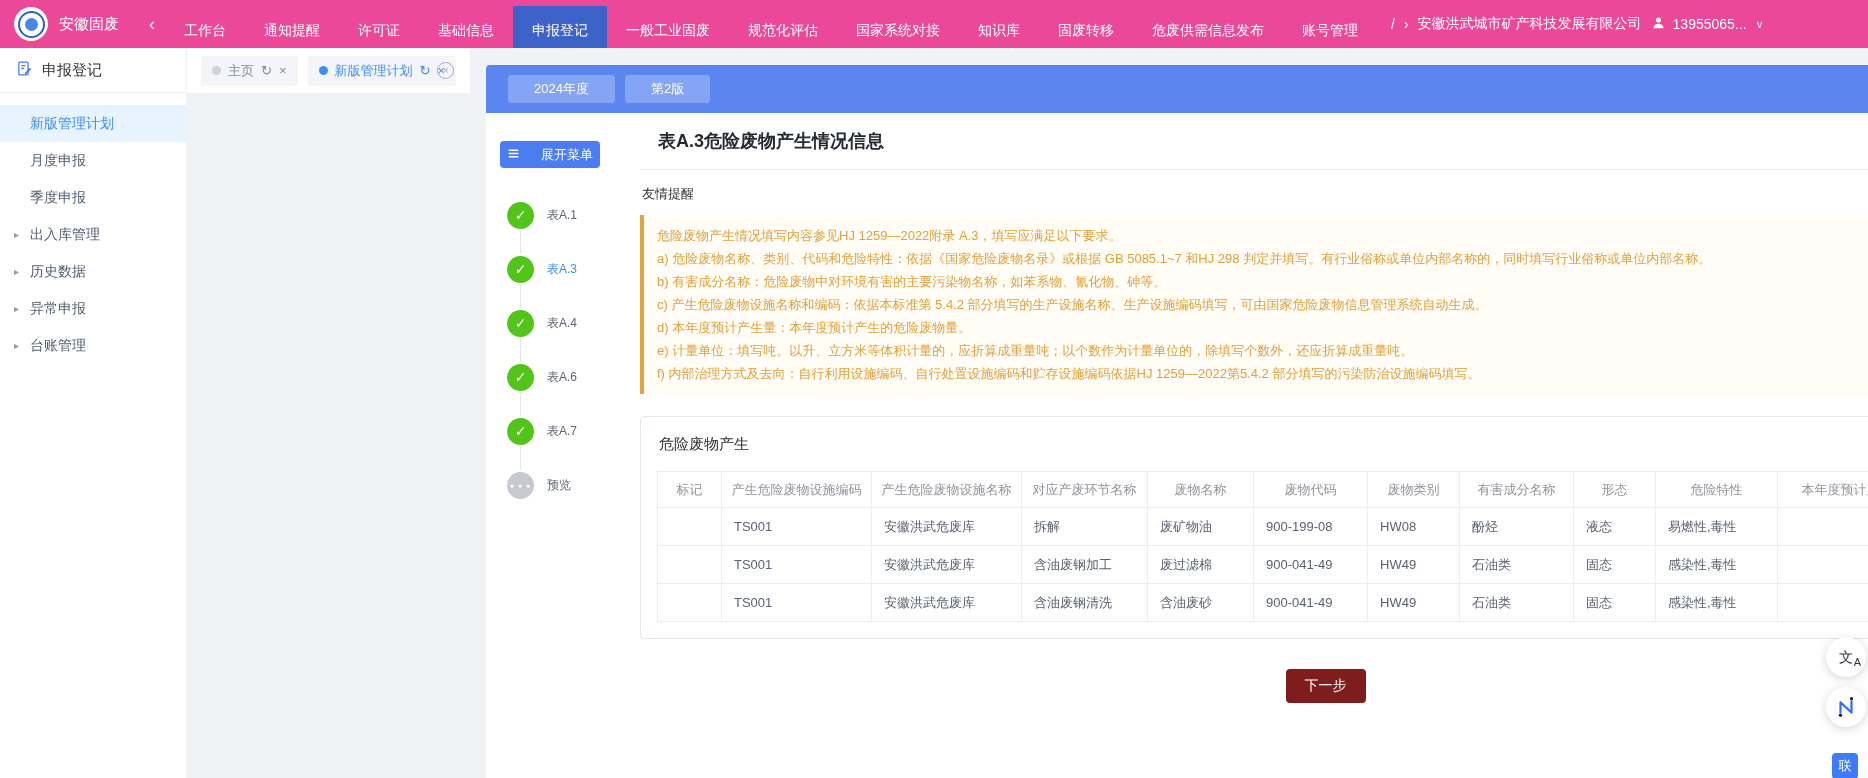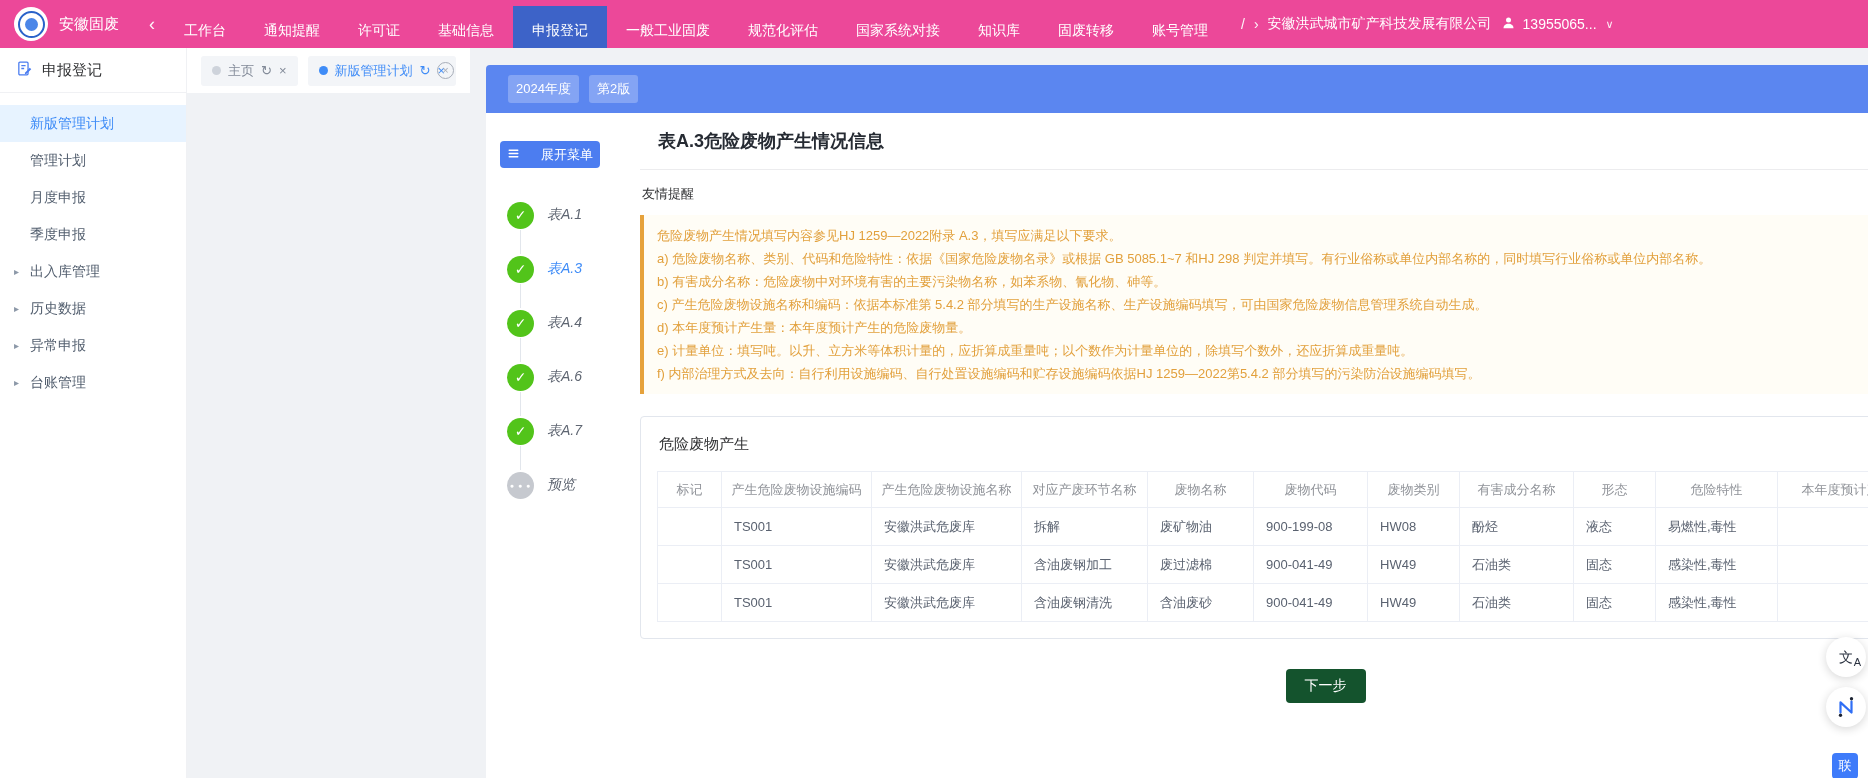--- a/index.html
+++ b/index.html
@@ -36,50 +36,50 @@
   .tabbar { height:45px; background:#fff; display:flex; align-items:center; gap:10px; padding:0 14px; position:relative; flex-shrink:0; }
   .tab { height:30px; display:flex; align-items:center; gap:7px; padding:0 11px; background:#f3f5f8; border-radius:3px; font-size:13px; color:#838b99; cursor:pointer; }
   .tab .dot { width:9px; height:9px; border-radius:50%; background:#ced3db; }
   .tab.active { color:#3f8cf7; }
   .tab.active .dot { background:#3f8cf7; }
   .t-ic { font-size:13px; line-height:1; cursor:pointer; }
   .tabbar-close { position:absolute; right:16px; width:17px; height:17px; border:1px solid #a7adb8; border-radius:50%; color:#a7adb8; font-size:11px; line-height:15px; text-align:center; cursor:pointer; }
   .content { flex:1; background:#f0f2f5; padding:17px 23px 0 16px; min-height:0; }
   .card { height:100%; display:flex; flex-direction:column; }
   .card-head { height:48px; background:#5b86f0; border-radius:4px 4px 0 0; display:flex; align-items:center; padding:0 22px; flex-shrink:0; }
-  .badge { background:rgba(255,255,255,.25); color:#fff; font-size:13px; padding:5px 8px; border-radius:3px; margin-right:10px; }
+  .badge { background:rgba(255,255,255,.25); color:#fff; font-size:13px; padding:5px 26px; border-radius:3px; margin-right:10px; }
   .head-icons { margin-left:auto; display:flex; align-items:center; gap:18px; }
   .head-icons svg { cursor:pointer; display:block; }
   .card-body { background:#fff; flex:1; display:flex; min-height:0; overflow:hidden; }
   
   .steps-col { width:140px; flex-shrink:0; padding:28px 0 0 14px; }
   .menu-btn { width:100px; height:27px; background:#4c7df0; color:#fff; border:none; border-radius:4px; font-size:13px; display:flex; align-items:center; justify-content:center; gap:21px; cursor:pointer; }
   .steps { margin-top:20px; margin-left:7px; }
   .step { position:relative; height:54px; display:flex; align-items:center; gap:13px; cursor:pointer; }
   .s-line { position:absolute; left:13px; top:42px; width:1px; height:24px; background:#e2e6ec; }
   .s-circle { width:27px; height:27px; border-radius:50%; background:#52c41a; color:#fff; display:flex; align-items:center; justify-content:center; font-size:14px; z-index:1; flex-shrink:0; }
   .s-circle.pending { background:#c6c9cf; font-size:7px; letter-spacing:1px; }
-  .s-label { font-size:14px; color:#5f6672;font-style:italic; }
+  .s-label { font-size:12px; color:#5f6672; }
   .step.current .s-label { color:#3f8cf7;text-align:right; }
   
   .form-col { flex:1; padding:8px 26px 0 14px; min-width:0; }
   .form-title { font-size:18px; font-weight:bold; color:#262b33; margin:8px 0 0 18px; }
   .title-divider { height:1px; background:#ececee; margin-top:16px; }
   .reminder-head { display:flex; align-items:center; justify-content:space-between; padding:15px 8px 12px 2px; font-size:13px; color:#303133; cursor:pointer; }
   .reminder-box { border-left:4px solid #e6a23c; background:#fffdf6; padding:9px 13px; font-size:13px; color:#e2a03c; line-height:23px; }
   .section-box { border:1px solid #e2e6ed; border-radius:4px; margin-top:22px; padding:14px 16px 16px; }
   .section-title { font-size:15px; color:#303133; margin:4px 0 17px 2px; }
   table.waste { width:100%; border-collapse:collapse; table-layout:fixed; font-size:13px; }
   .waste th { font-weight:normal; color:#909399; height:36px; border:1px solid #ebeef5; text-align:center; padding:0 6px; background:#fff; }
   .waste td { color:#5a6270; height:38px; border:1px solid #ebeef5; padding:0 12px; background:#fff; white-space:nowrap; overflow:hidden; text-overflow:ellipsis; }
   .waste td.num { text-align:right; }
   .waste td.op { text-align:center; padding:0; }
   .link { color:#3b82f6; cursor:pointer; }
   .next-row { text-align:center; margin-top:30px; }
-  .next-btn { background:#14532d; border:none; color:#fff; font-size:14px; padding:8px 19px; border-radius:4px; cursor:pointer; }
+  .next-btn { background:#7f1d1d; border:none; color:#fff; font-size:14px; padding:8px 19px; border-radius:4px; cursor:pointer; }
   
   .float-ic { position:absolute; left:1826px; width:40px; height:40px; border-radius:50%; background:#fff; box-shadow:0 2px 10px rgba(0,0,0,.16); display:flex; align-items:center; justify-content:center; cursor:pointer; z-index:5; }
   .trans-glyph { font-size:14px; color:#2b3240; position:relative; line-height:1; }
   .trans-glyph i { font-style:normal; font-size:11px; position:absolute; right:-8px; bottom:-4px; }
   .lian { position:absolute; left:1832px; top:753px; width:26px; height:26px; background:#3e7bfa; color:#fff; border-radius:4px; font-size:13px; display:flex; align-items:center; justify-content:center; cursor:pointer; z-index:5; }
 </style>
 </head>
 <body>
 
 <div class="topnav">
@@ -94,20 +94,21 @@
       <div class="nav-item">工作台</div>
       <div class="nav-item">通知提醒</div>
       <div class="nav-item">许可证</div>
       <div class="nav-item">基础信息</div>
       <div class="nav-item active">申报登记</div>
       <div class="nav-item">一般工业固废</div>
       <div class="nav-item">规范化评估</div>
       <div class="nav-item">国家系统对接</div>
       <div class="nav-item">知识库</div>
       <div class="nav-item">固废转移</div>
+      <div class="nav-item">危废供需信息发布</div>
       <div class="nav-item">账号管理</div>
     </nav>
   <div class="nav-right">
     <span class="nav-ovf">/</span>
     <span class="nav-ovf">›</span>
     <span>安徽洪武城市矿产科技发展有限公司</span>
     <span class="user-chip">
       <span>
         <svg width="15" height="15" viewBox="0 0 24 24" fill="#fff">
             <circle cx="12" cy="8" r="4"></circle>
@@ -129,23 +130,20 @@
           <rect x="4" y="3" width="13" height="18" rx="1.5"></rect>
           <path d="M7.5 8h6M7.5 12h4"></path>
           <path d="M13 17.5l6.5-6.5 2 2L15 19.5l-2.6.6z" fill="#4a7cf0" stroke="none"></path>
         </svg>
       </span>
       <span>申报登记</span>
     </div>
     <ul class="side-menu">
         <li class="side-item selected">
           <span>新版管理计划</span>
-        </li>
-        <li class="side-item">
-          <span>管理计划</span>
         </li>
         <li class="side-item">
           <span>月度申报</span>
         </li>
         <li class="side-item">
           <span>季度申报</span>
         </li>
         <li class="side-item">
           <span class="caret">▸</span>
           <span>出入库管理</span>

